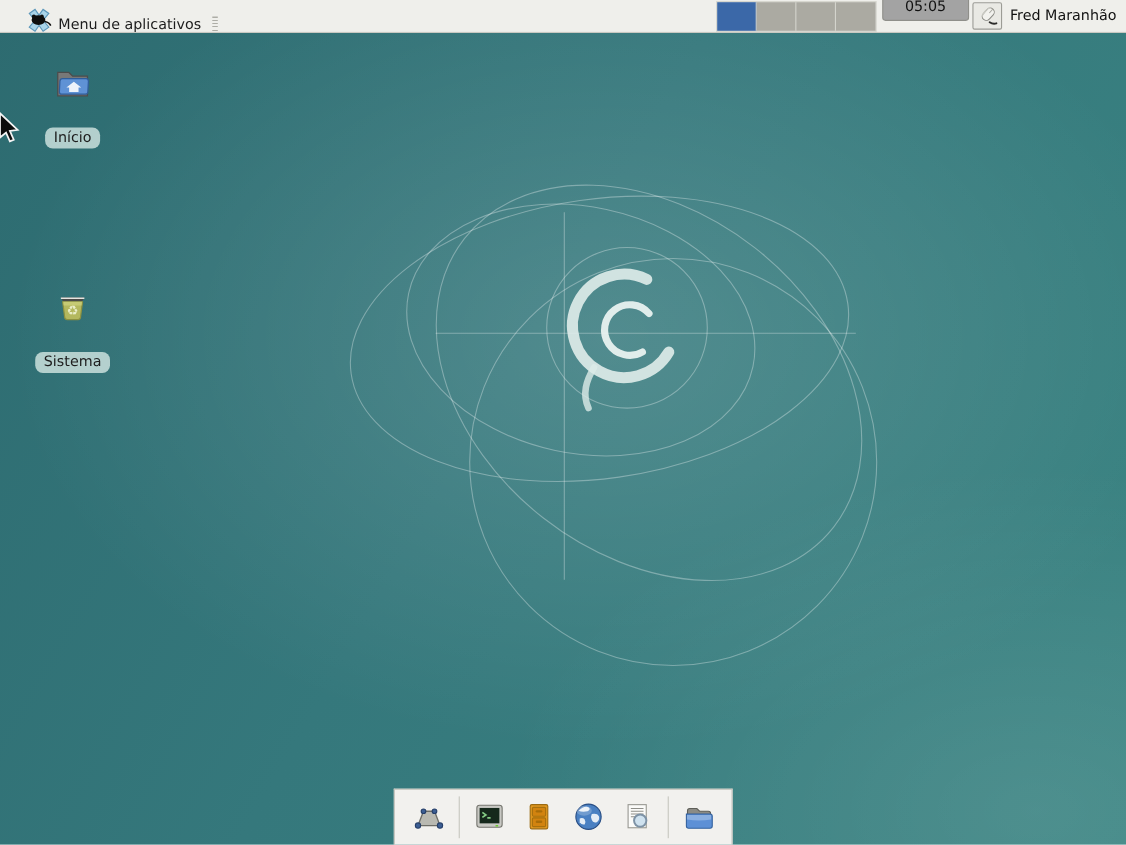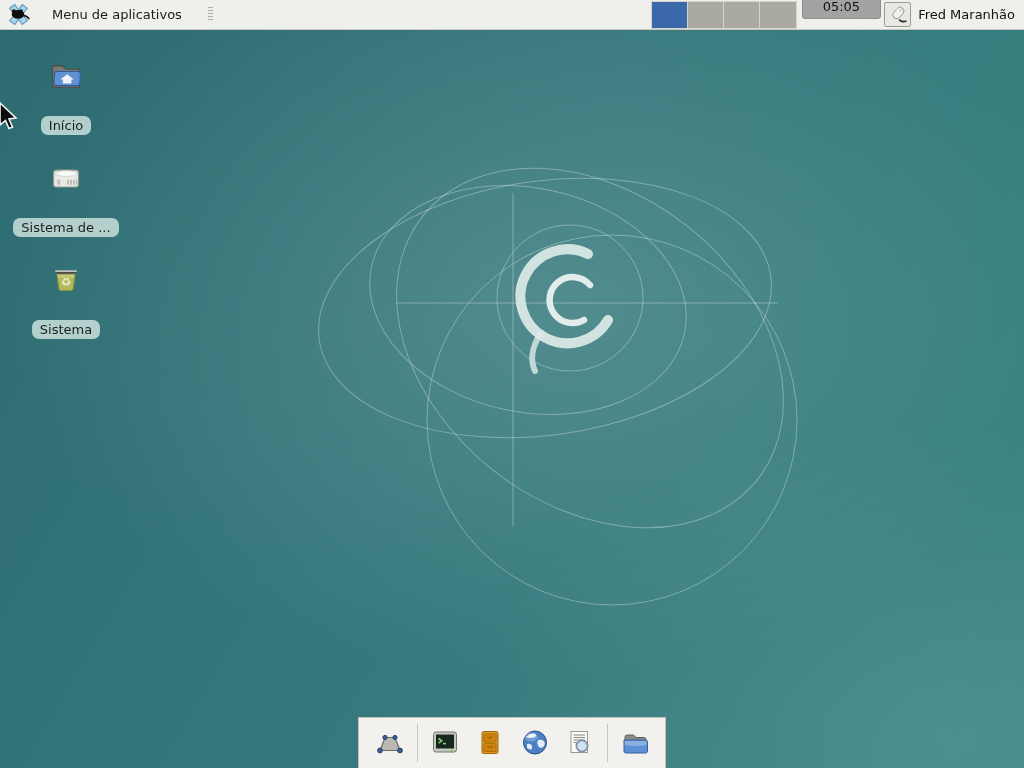--- a/index.html
+++ b/index.html
@@ -12,21 +12,21 @@
       radial-gradient(ellipse 760px 520px at 54% 40%, rgba(255,255,255,0.14), rgba(255,255,255,0) 72%),
       radial-gradient(ellipse 700px 450px at 92% 96%, rgba(255,255,255,0.10), rgba(255,255,255,0) 70%),
       linear-gradient(120deg, #2d6b70 0%, #35787c 45%, #3a8482 100%);
   }
   #wallpaper-art { position:absolute; left:0; top:30px; pointer-events:none; }
 
   
   #top-panel { position:absolute; left:0; top:0; width:1024px; height:30px;
     background:#efefeb; border-bottom:1px solid #c9c9c2;
     display:flex; align-items:center; font-size:13px; color:#1c1c1c; }
-  #menu-button { display:flex; align-items:center; gap:22px; height:30px; padding:0 7px; cursor:default; }
+  #menu-button { display:flex; align-items:flex-end; gap:6px; height:30px; padding:0 24px; cursor:default; }
   #menu-grip { width:7px; height:15px; margin-left:3px;
     background:repeating-linear-gradient(#adada6 0 1px, transparent 1px 3px);
     background-size:5px 15px; background-repeat:no-repeat; background-position:center; }
   #panel-right { margin-left:auto; display:flex; align-items:center; height:30px; }
   #workspace-switcher { display:flex; height:28px; margin-top:1px; border:1px solid #d4d4cd; }
   .ws-box { width:36px; height:26px; background:#abaaa2; border-right:1px solid #d4d4cd; }
   .ws-box:last-child { border-right:none; }
   .ws-box.active { background:#3b68a8; }
   #clock-box { min-width:41px; height:24px; margin:0 3px 16px 5px; padding:0 20px;
     background:#a3a3a3; border:1px solid #8f8f8a; border-radius:3px;
@@ -75,32 +75,20 @@
 
   <div class="desk-item" style="top:58px">
     <svg class="icn" viewBox="0 0 32 32">
       <path d="M4 7 h9 l3 3 h12 v16 h-24 z" fill="#787878" stroke="#4c4c4c"></path>
       <rect x="5.5" y="12" width="23" height="12.5" rx="2" fill="#5f92d5" stroke="#2f5d9b" transform="skewX(-3) translate(1,0)"></rect>
       <path d="M17 14.5 l6 4.6 h-2.2 v3.6 h-7.6 v-3.6 h-2.2 z" fill="#eef3fa"></path>
     </svg>
     <span class="desk-label">Início</span>
   </div>
 
-  <div class="desk-item" style="top:160px">
-    <svg class="icn" viewBox="0 0 32 32">
-      <rect x="5" y="9" width="22" height="15" rx="2.5" fill="#e9e9e6" stroke="#9a9a94"></rect>
-      <ellipse cx="16" cy="12" rx="9.5" ry="2.6" fill="#f9f9f7" stroke="#c9c9c4" stroke-width="0.6"></ellipse>
-      <rect x="8" y="17.5" width="3" height="4.5" rx="0.5" fill="#c3c3be"></rect>
-      <rect x="17" y="17.5" width="1.6" height="4.5" fill="#b7b7b1"></rect>
-      <rect x="19.6" y="17.5" width="1.6" height="4.5" fill="#b7b7b1"></rect>
-      <rect x="22.2" y="17.5" width="1.6" height="4.5" fill="#b7b7b1"></rect>
-      <rect x="24.8" y="17.5" width="1.2" height="4.5" fill="#b7b7b1"></rect>
-    </svg>
-    <span class="desk-label">Sistema de ...</span>
-  </div>
 
   <div class="desk-item" style="top:262px">
     <svg class="icn" viewBox="0 0 32 32">
       <path d="M6.5 7.5 h19 l-2 3.5 h-15 z" fill="#4a4a48"></path>
       <path d="M6.5 7.5 h19 v1.2 h-19 z" fill="#e5e5e0"></path>
       <path d="M8 11 h16 l-1.6 12.5 q-0.3 1.8 -2 1.8 h-8.8 q-1.7 0 -2-1.8 z" fill="#b4b85e" stroke="#8c9140"></path>
       <path d="M8.4 11 h15.2 l-0.4 3 h-14.4 z" fill="#c6ca74"></path>
       <text x="16" y="21.5" text-anchor="middle" font-size="10.5" fill="#e9edc8">♻</text>
     </svg>
     <span class="desk-label">Sistema</span>

